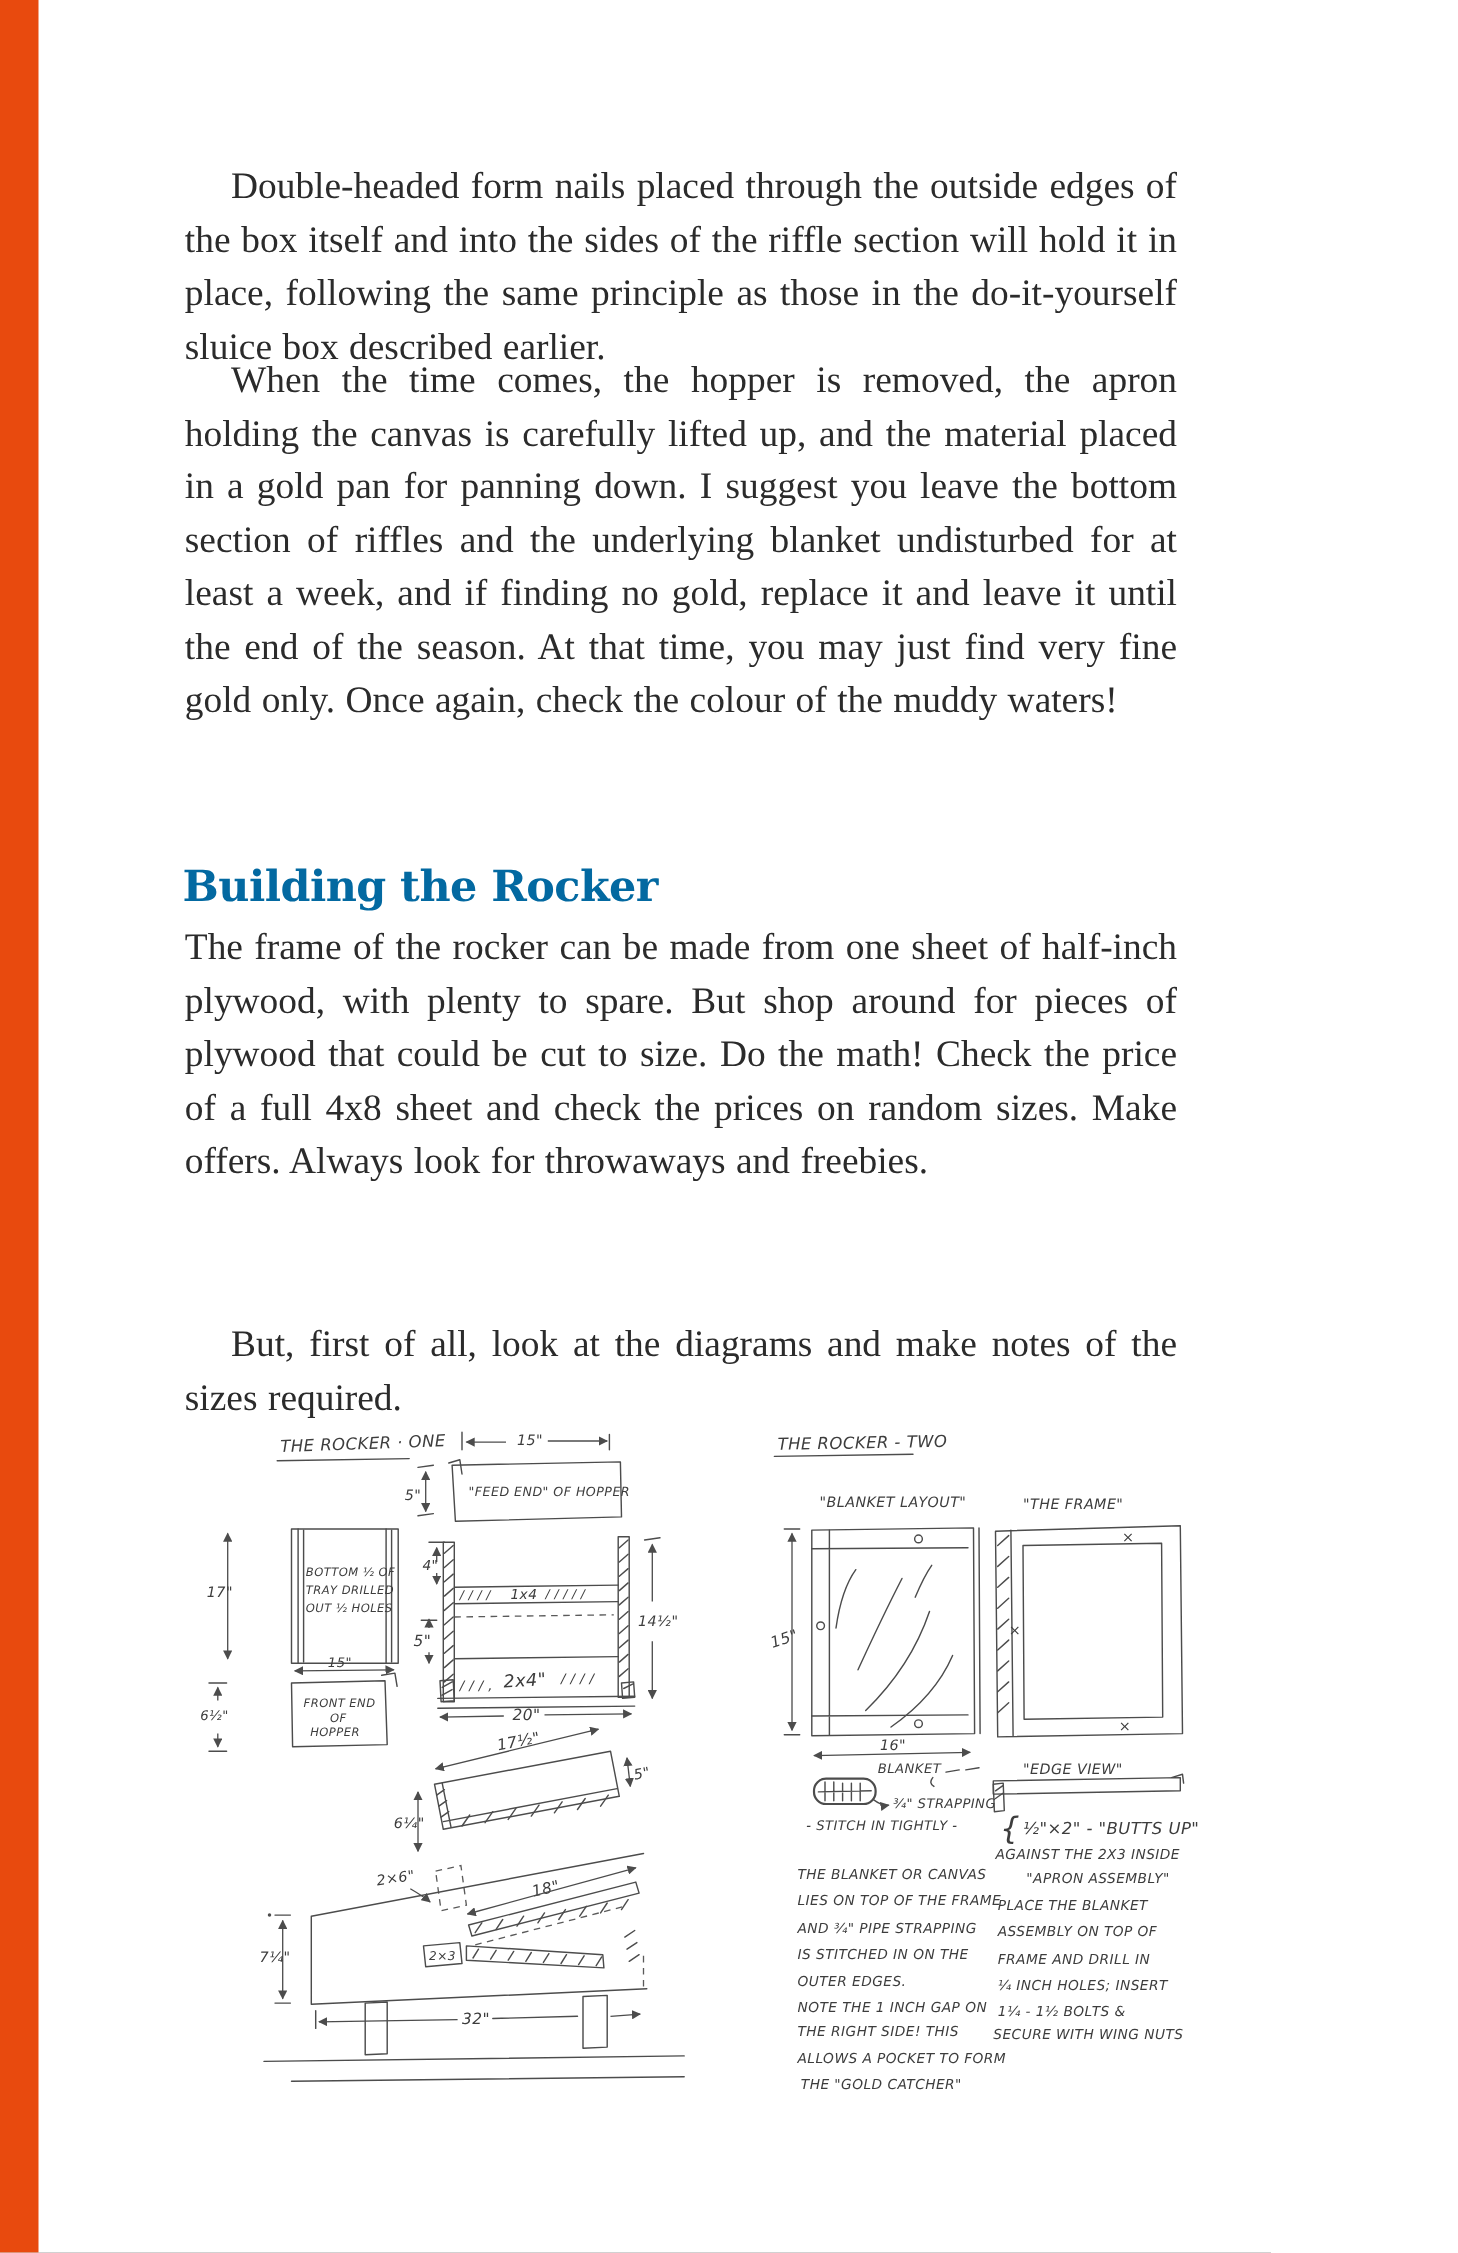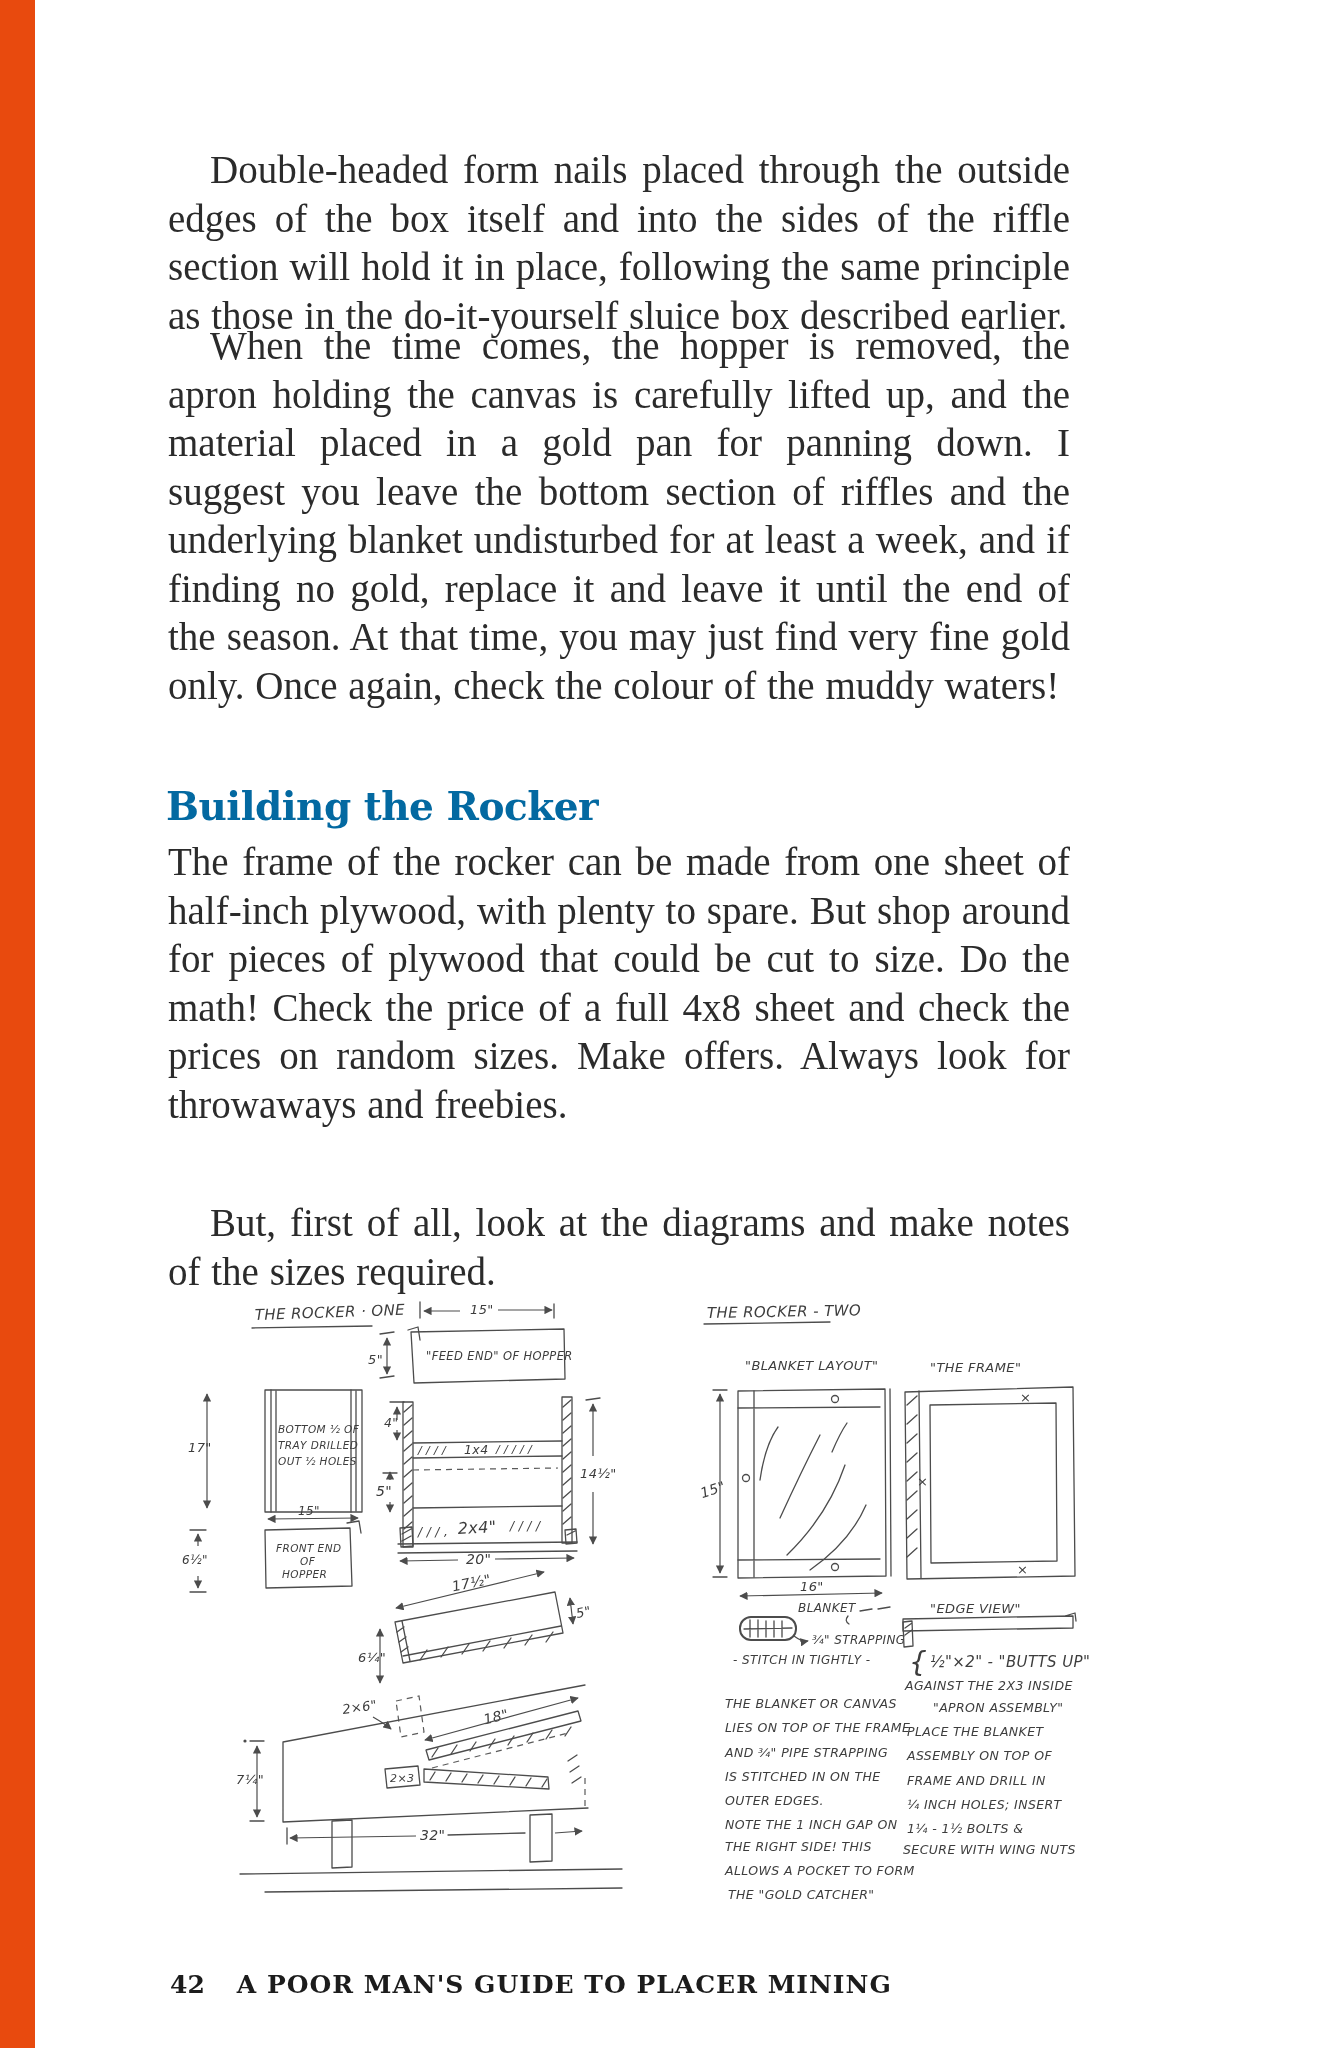--- a/index.html
+++ b/index.html
@@ -1,19 +1,19 @@
 <!DOCTYPE html>
 <html><head>
 <meta charset="utf-8">
 <style>
   html,body{margin:0;padding:0;background:#888;}
   .page{position:relative;width:1325px;height:2048px;background:#ffffff;overflow:hidden;
         font-family:"Liberation Serif",serif;color:#262626;}
   .stripe{position:absolute;left:0;top:0;width:35px;height:2048px;}
-  .bodycol p{position:absolute;left:168px;width:902px;margin:0;font-size:39px;line-height:48.5px;
+  .bodycol p{position:absolute;left:168px;width:902px;margin:0;font-size:34px;line-height:48.5px;
              text-align:justify;color:#2b2b2b;word-spacing:1px;}
   #para1{top:146px;text-indent:42px;}
   #para2{top:322px;text-indent:42px;}
   .heading{position:absolute;left:166px;top:783px;margin:0;font-family:"DejaVu Serif",serif;
            font-weight:bold;font-size:39px;letter-spacing:-0.5px;color:#0369a1;}
   #para3{top:838px;}
   #para4{top:1173px;text-indent:42px;margin-top:26px;}
   .footer{position:absolute;left:170px;top:1970px;font-family:"DejaVu Serif",serif;
           font-weight:bold;font-size:25px;color:#1c1c1c;}
   .footer .num{margin-right:32px;}
@@ -212,16 +212,13 @@
       <text class="hw" font-size="12.5" x="753" y="432">"APRON ASSEMBLY"</text>
       <text class="hw" font-size="12.5" x="727" y="456">PLACE THE BLANKET</text>
       <text class="hw" font-size="12.5" x="727" y="480">ASSEMBLY ON TOP OF</text>
       <text class="hw" font-size="12.5" x="727" y="505">FRAME AND DRILL IN</text>
       <text class="hw" font-size="12.5" x="727" y="529">¼ INCH HOLES; INSERT</text>
       <text class="hw" font-size="12.5" x="727" y="553">1¼ - 1½ BOLTS &amp;</text>
       <text class="hw" font-size="12.5" x="723" y="574">SECURE WITH WING NUTS</text>
     </g>
   </svg>
 
-  <div class="footer">
-    <span class="num">42</span><span class="ftitle">A POOR MAN'S GUIDE TO PLACER MINING</span>
-  </div>
 </div>
 
 </body></html>

